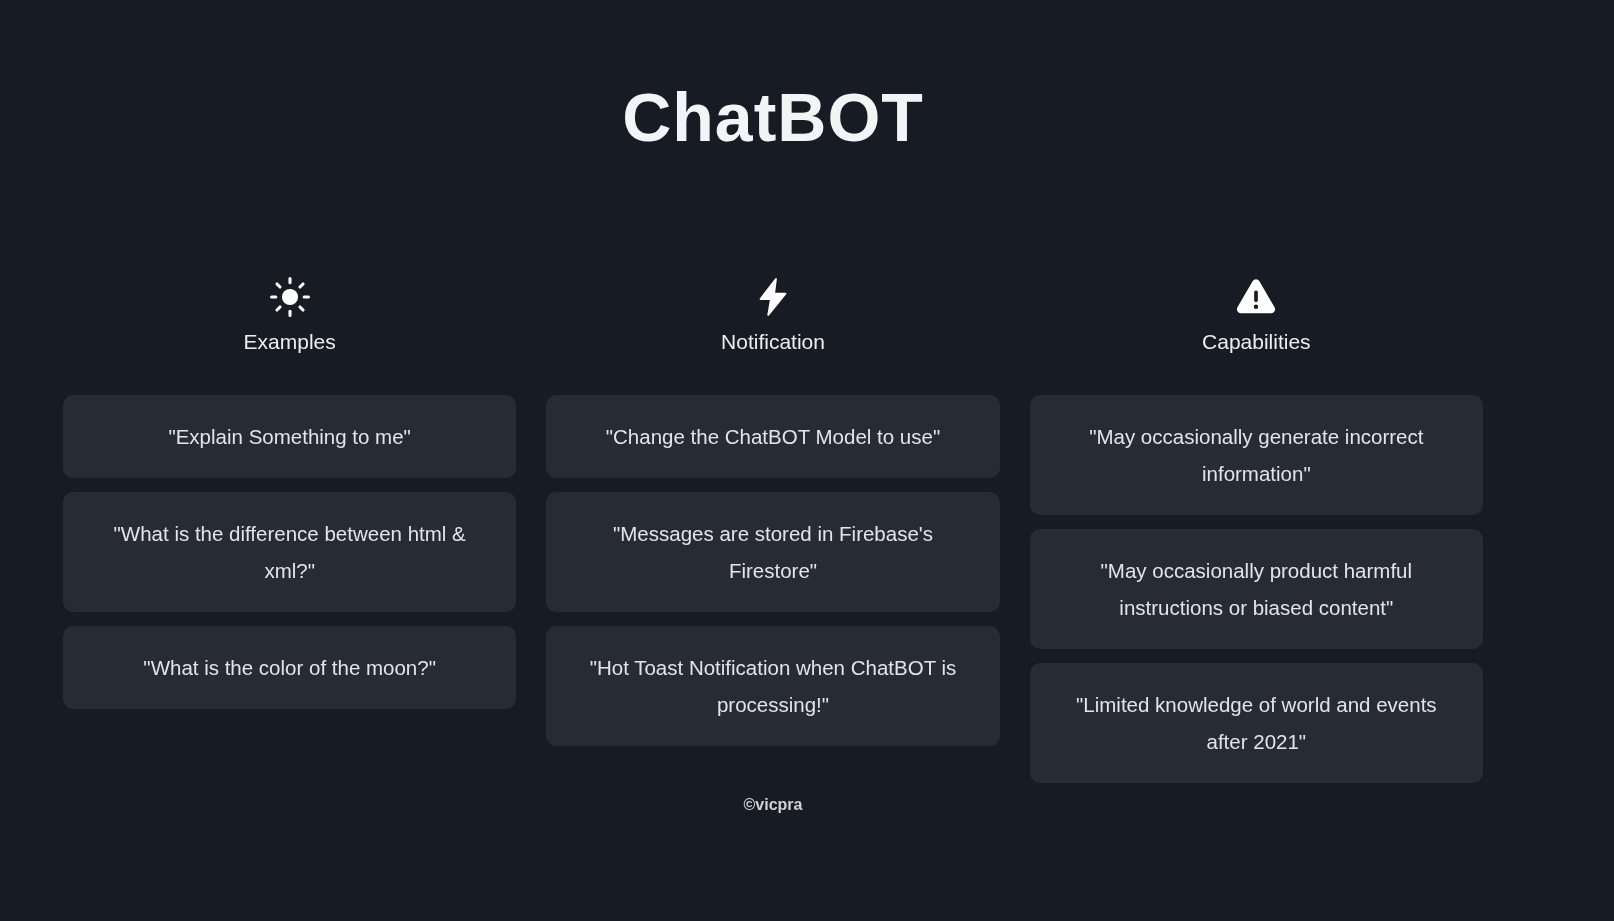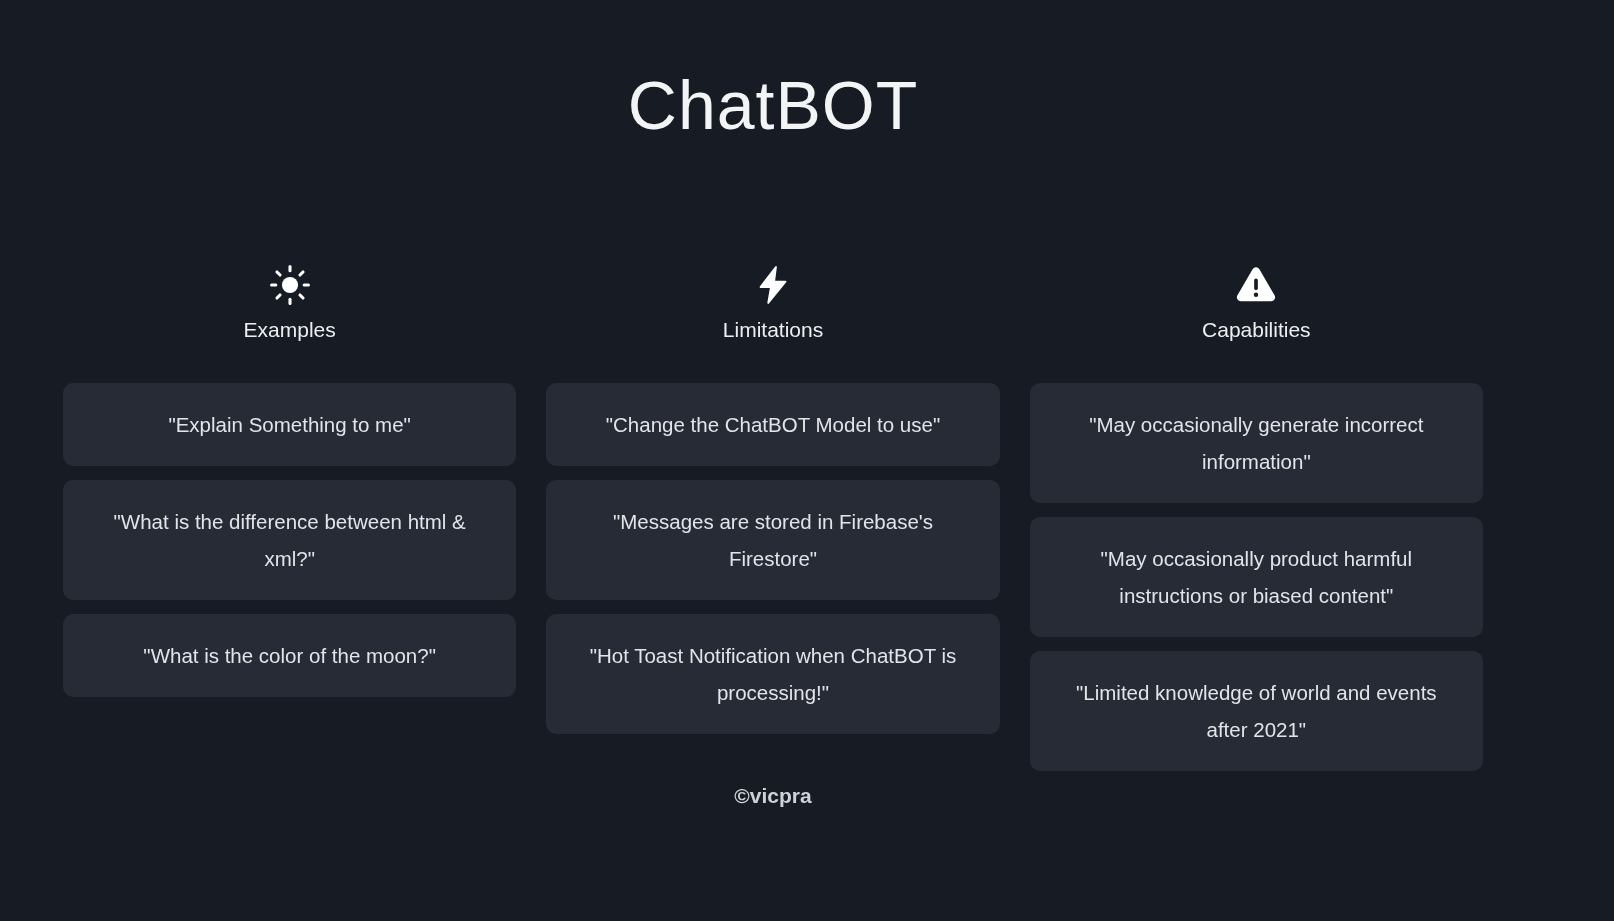--- a/index.html
+++ b/index.html
@@ -10,25 +10,25 @@
     height: 921px;
     overflow: hidden;
     font-family: "Liberation Sans", "DejaVu Sans", sans-serif;
   }
   .container {
     width: 1420px;
     margin-left: 63px;
     padding-top: 66px;
   }
   .page-title {
-    margin: 0;
+    margin: 12px;
     text-align: center;
     font-size: 68px;
     line-height: 1.15;
-    font-weight: 400;
+    font-weight: 700;
     letter-spacing: 1px;
     color: #f3f4f6;
   }
   .columns {
     margin-top: 118px;
     display: grid;
     grid-template-columns: repeat(3, 1fr);
     column-gap: 30px;
     align-items: start;
   }
@@ -62,21 +62,21 @@
     border-radius: 10px;
     padding: 23px 28px;
     font-size: 20.5px;
     line-height: 37px;
     text-align: center;
     color: #e2e4e8;
   }
   .page-footer {
     margin-top: 13px;
     text-align: center;
-    font-size: 21px;
+    font-size: 16px;
     font-weight: 700;
     color: #ced1d6;
   }
 </style>
 </head>
 <body>
 
 <div class="container">
 
   <h1 class="page-title">ChatBOT</h1>
@@ -109,21 +109,21 @@
       </div>
     </section>
 
     <section class="column">
       <div class="col-header">
         <span class="icon">
           <svg viewBox="0 0 24 24" width="44" height="46" aria-hidden="true">
             <path fill="#ffffff" stroke="#ffffff" stroke-width="1" stroke-linejoin="round" d="M13.6 2.2 L5.2 13.1 L10.9 13.1 L9.4 21.8 L18.8 10.2 L12.6 10.2 Z"></path>
           </svg>
         </span>
-        <div class="col-label">Limitations</div>
+        <div class="col-label">Notification</div>
       </div>
       <div class="cards">
         <div class="card">"Change the ChatBOT Model to use"</div>
         <div class="card">"Messages are stored in Firebase's Firestore"</div>
         <div class="card">"Hot Toast Notification when ChatBOT is processing!"</div>
       </div>
     </section>
 
     <section class="column">
       <div class="col-header">

